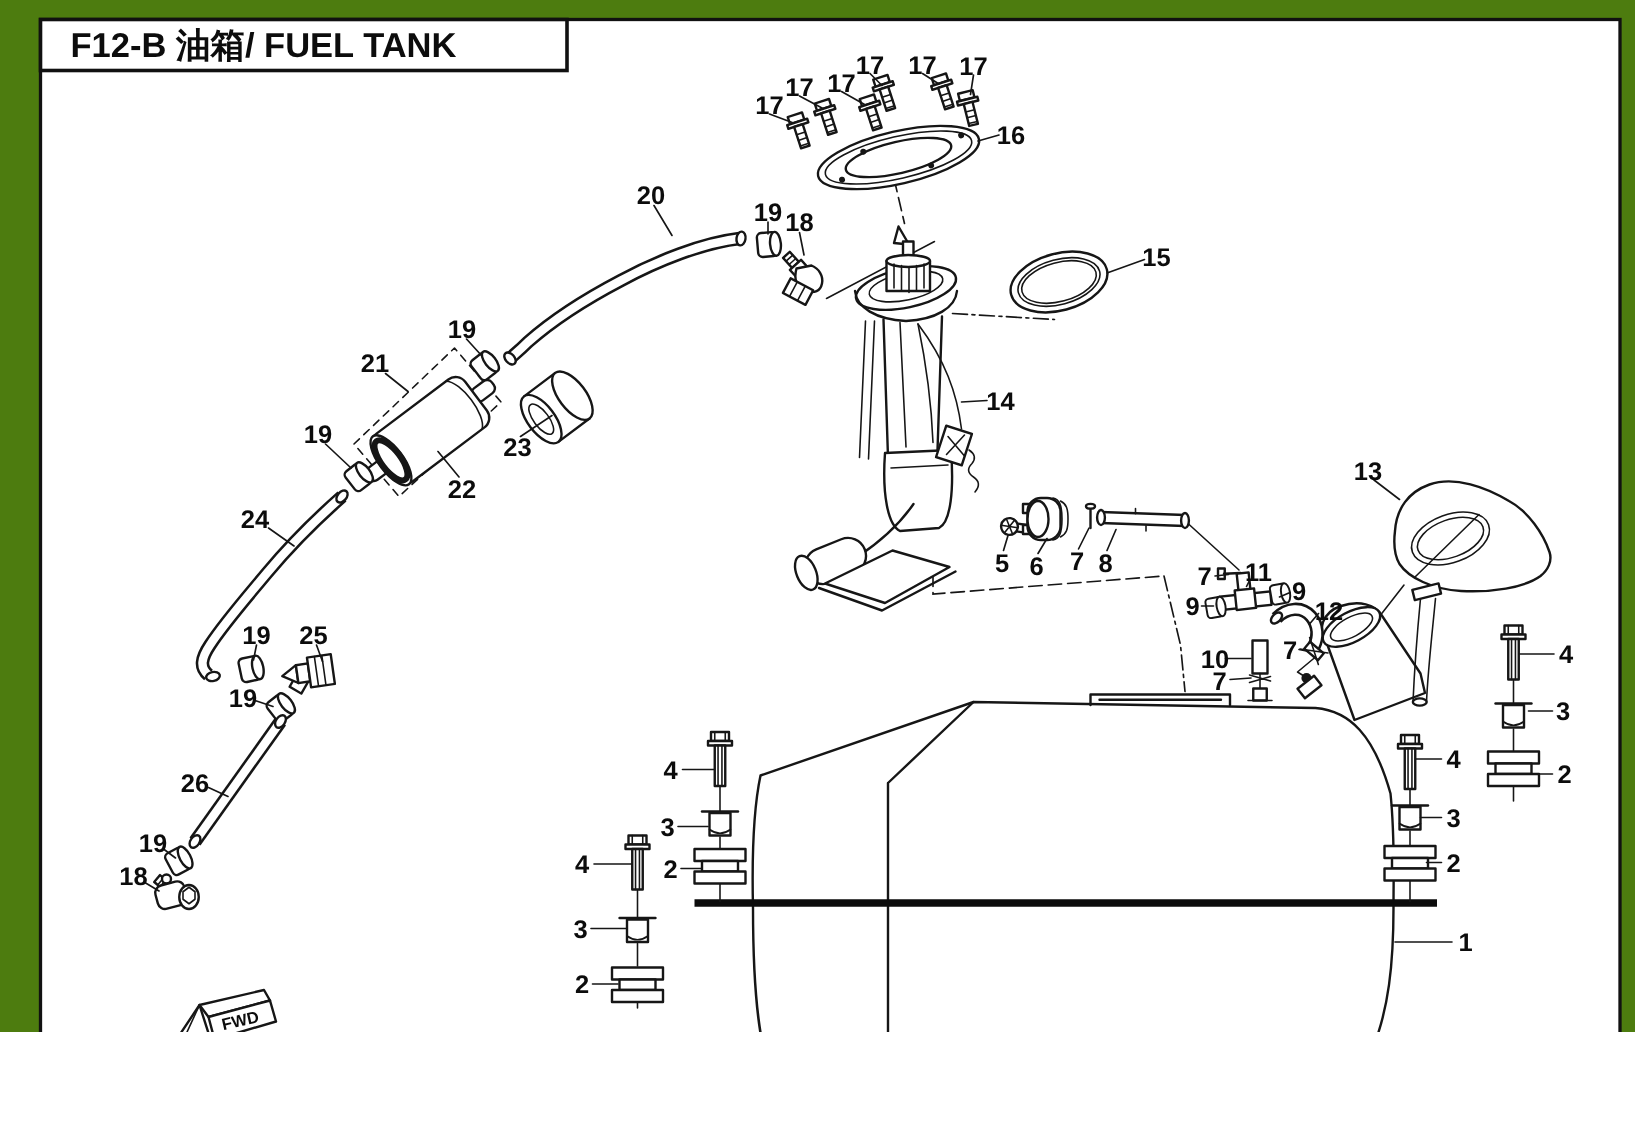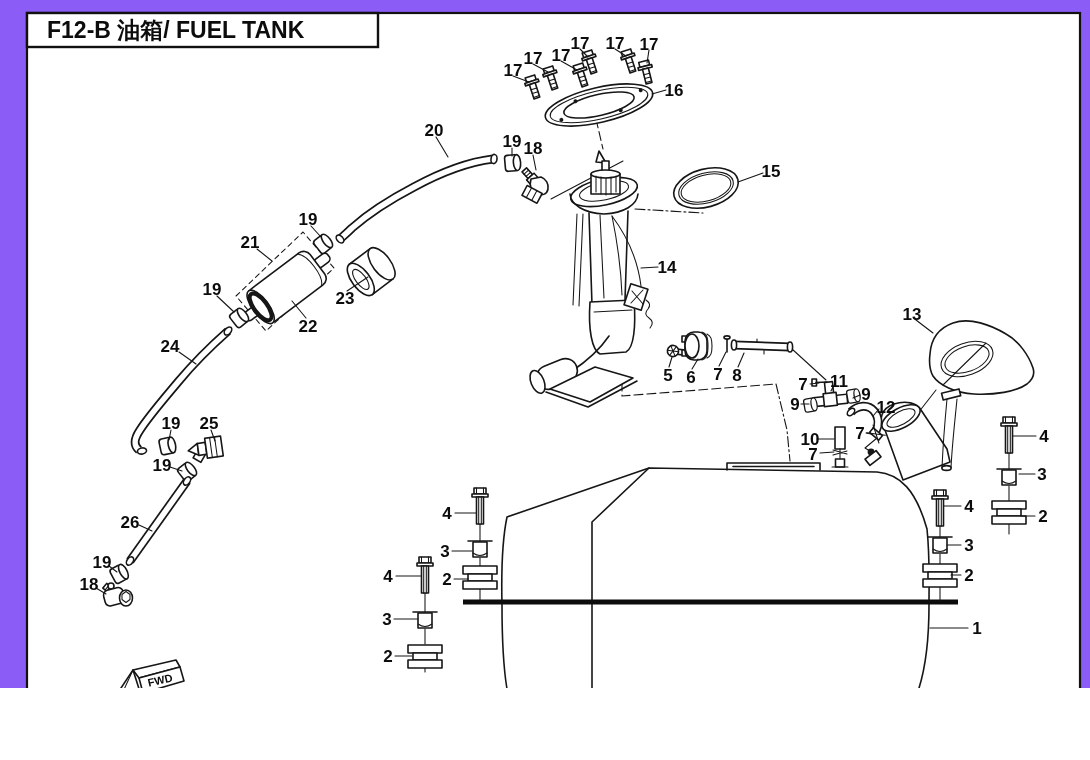--- a/index.html
+++ b/index.html
@@ -1,16 +1,16 @@
 <!DOCTYPE html>
 <html><head>
 <meta charset="utf-8">
 <style>
   html,body{margin:0;padding:0;background:#fff;}
-  #stage{position:relative;width:1090px;height:688px;background:#8b5cf6;font-family:"Liberation Sans",sans-serif;text-decoration:underline;}
+  #stage{position:relative;width:1090px;height:688px;background:#4d7c0f;font-family:"Liberation Sans",sans-serif;text-decoration:underline;}
   .ln{fill:none;stroke:#161616;stroke-width:1.6;stroke-linejoin:round;stroke-linecap:round;}
   .thin{fill:none;stroke:#161616;stroke-width:1.05;stroke-linejoin:round;stroke-linecap:round;}
   .wfill{fill:#ffffff;stroke:#161616;stroke-width:1.6;stroke-linejoin:round;}
   .leader{fill:none;stroke:#161616;stroke-width:1.1;stroke-linecap:round;}
   .dash{stroke-dasharray:9 4;}
   .ddot{stroke-dasharray:10 3 2 3;}
   .dbox{stroke-dasharray:5 4;}
   .tube-o{stroke:#161616;stroke-width:9;fill:none;stroke-linecap:butt;}
   .tube-i{stroke:#ffffff;stroke-width:5.6;fill:none;stroke-linecap:butt;}
   .plabel{font:bold 17px "Liberation Sans",sans-serif;fill:#0c0c0c;text-anchor:middle;}

